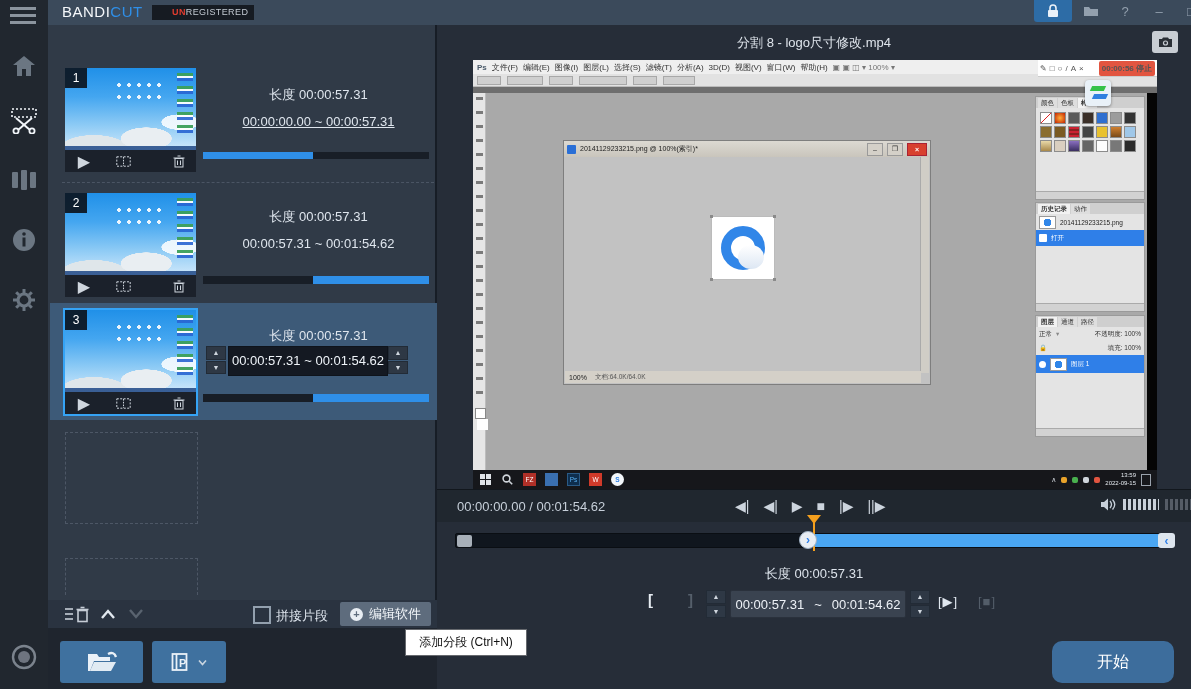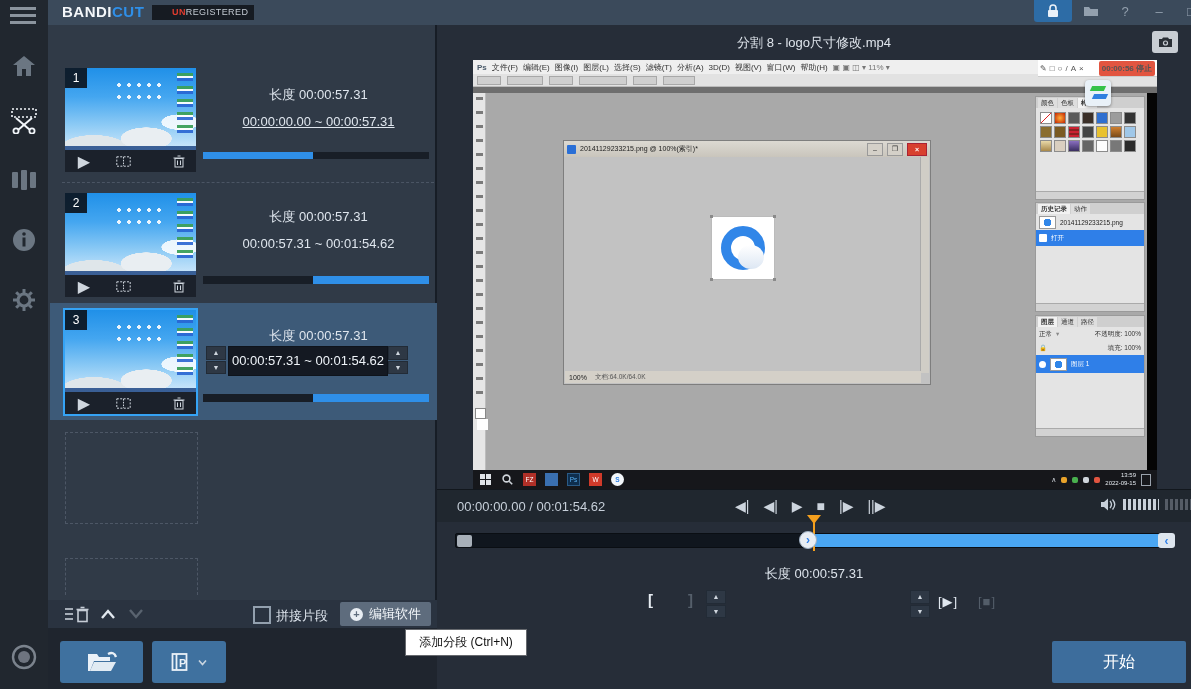--- a/index.html
+++ b/index.html
@@ -8,21 +8,21 @@
   .ctr{display:flex;align-items:center;justify-content:center;}
   svg{display:block;}
 
   
   #rail{left:0;top:0;width:48px;height:689px;background:#21272f;}
   .rail-ic{left:10px;width:28px;height:28px;color:#6b7682;display:flex;align-items:center;justify-content:center;}
   .rail-ic.active{color:#f2f6fa;}
 
   
   #titlebar{left:48px;top:0;width:1143px;height:25px;background:#3b4a5b;}
-  #logo{left:14px;top:3px;font-size:15px;font-weight:700;letter-spacing:.5px;}
+  #logo{left:14px;top:3px;font-size:15px;font-weight:400;letter-spacing:.5px;}
   #logo .l1{color:#f4f7fa;} #logo .l2{color:#2f8fe8;}
   #badge{left:104px;top:5px;height:15px;background:#161b22;padding:0 6px;font-size:9px;line-height:15px;letter-spacing:.4px;}
   #badge .un{color:#e03c2f;font-weight:bold;padding-left:14px;} #badge .rest{color:#c3cad2;}
   .tbbtn{top:0;height:22px;width:30px;color:#93a0ae;font-size:13px;}
   #lockbtn{left:986px;width:38px;background:#2d6ca6;border-radius:0 0 3px 3px;color:#eaf1f8;}
 
   
   #clippanel{left:48px;top:25px;width:389px;height:664px;background:#303a47;border-right:2px solid #171d26;box-sizing:border-box;}
   #cl-head{left:48px;top:25px;width:389px;height:34px;border-bottom:1px solid #3c4654;font-size:13px;color:#e6ebf1;}
   #cl-title{left:16px;top:9px;} #cl-total{right:14px;top:9px;text-align:right;}
@@ -139,21 +139,21 @@
   #tl-start{left:799px;top:531px;width:18px;height:18px;border-radius:50%;background:#e8edf3;border:1px solid #9fb0c2;color:#2f7fe8;font-weight:bold;font-size:12px;box-sizing:border-box;z-index:7;}
   #tl-end{left:1158px;top:533px;width:17px;height:15px;border-radius:3px;background:#dde5ee;color:#2f7fe8;font-weight:bold;font-size:12px;z-index:7;}
   #lenlabel{left:437px;top:565px;width:754px;text-align:center;font-size:13px;color:#dde4ec;}
 
   
   .bracket{font-size:15px;font-weight:bold;}
   #segfield{left:730px;top:590px;width:176px;height:28px;background:#3a4350;border:1px solid #2a313c;border-radius:2px;color:#eef2f7;font-size:13px;display:flex;align-items:center;justify-content:center;gap:10px;box-sizing:border-box;}
 
   
   #helpwrap{left:545px;top:648px;display:flex;align-items:center;gap:9px;color:#ccd4dd;font-size:13px;}
-  #startbtn{left:1052px;top:641px;width:134px;height:42px;background:#3d6d9c;border-radius:2px;color:#fff;font-size:16px;z-index:2;}
+  #startbtn{left:1052px;top:641px;width:122px;height:42px;background:#3d6d9c;border-radius:10px;color:#fff;font-size:16px;z-index:2;}
   #wm{left:1055px;top:640px;width:136px;z-index:3;pointer-events:none;text-align:center;}
   #wm .w1{font-size:24px;font-weight:bold;color:rgba(22,28,36,.5);letter-spacing:2px;}
   #wm .w2{font-size:10px;color:rgba(225,80,65,.8);margin-top:2px;}
 </style>
 </head>
 <body>
 
 <div id="stage">
 
   <div id="rail" class="abs">
@@ -408,21 +408,21 @@
         <span>编辑(E)</span>
         <span>图像(I)</span>
       <span>图层(L)</span>
         <span>选择(S)</span>
         <span>滤镜(T)</span>
       <span>分析(A)</span>
         <span>3D(D)</span>
         <span>视图(V)</span>
       <span>窗口(W)</span>
         <span>帮助(H)</span>
-      <span style="color:#777;">▣ ▣ ◫ ▾ 11% ▾</span>
+      <span style="color:#777;">▣ ▣ ◫ ▾ 100% ▾</span>
     </div>
     <div class="abs ps-options">
       <div class="opt-chip"></div>
         <div class="opt-chip" style="width:34px;"></div>
         <div class="opt-chip"></div>
       <div class="opt-chip" style="width:46px;"></div>
         <div class="opt-chip"></div>
         <div class="opt-chip" style="width:30px;"></div>
     </div>
     <div class="abs ps-strip"></div>
@@ -592,20 +592,25 @@
   <div id="tl-start" class="abs ctr">›</div>
   <div id="tl-end" class="abs ctr">‹</div>
   <div id="lenlabel" class="abs">长度 00:00:57.31</div>
 
   <span class="abs bracket" style="left:648px;top:591px;color:#e6ecf2;">[</span>
   <span class="abs bracket" style="left:688px;top:591px;color:#555f6b;">]</span>
   <div class="abs spin" style="left:706px;top:590px;">
       <div>▲</div>
       <div>▼</div>
     </div>
+  <div id="segfield" class="abs">
+    <span>00:00:57.31</span>
+      <span>~</span>
+      <span>00:01:54.62</span>
+  </div>
   <div class="abs spin" style="left:910px;top:590px;">
       <div>▲</div>
       <div>▼</div>
     </div>
   <span class="abs" style="left:938px;top:594px;font-size:13px;color:#dfe6ee;letter-spacing:1px;">[▶]</span>
   <span class="abs" style="left:978px;top:594px;font-size:13px;color:#535d69;letter-spacing:1px;">[■]</span>
 
   <div id="startbtn" class="abs ctr">
       <span>开始</span>
     </div>

